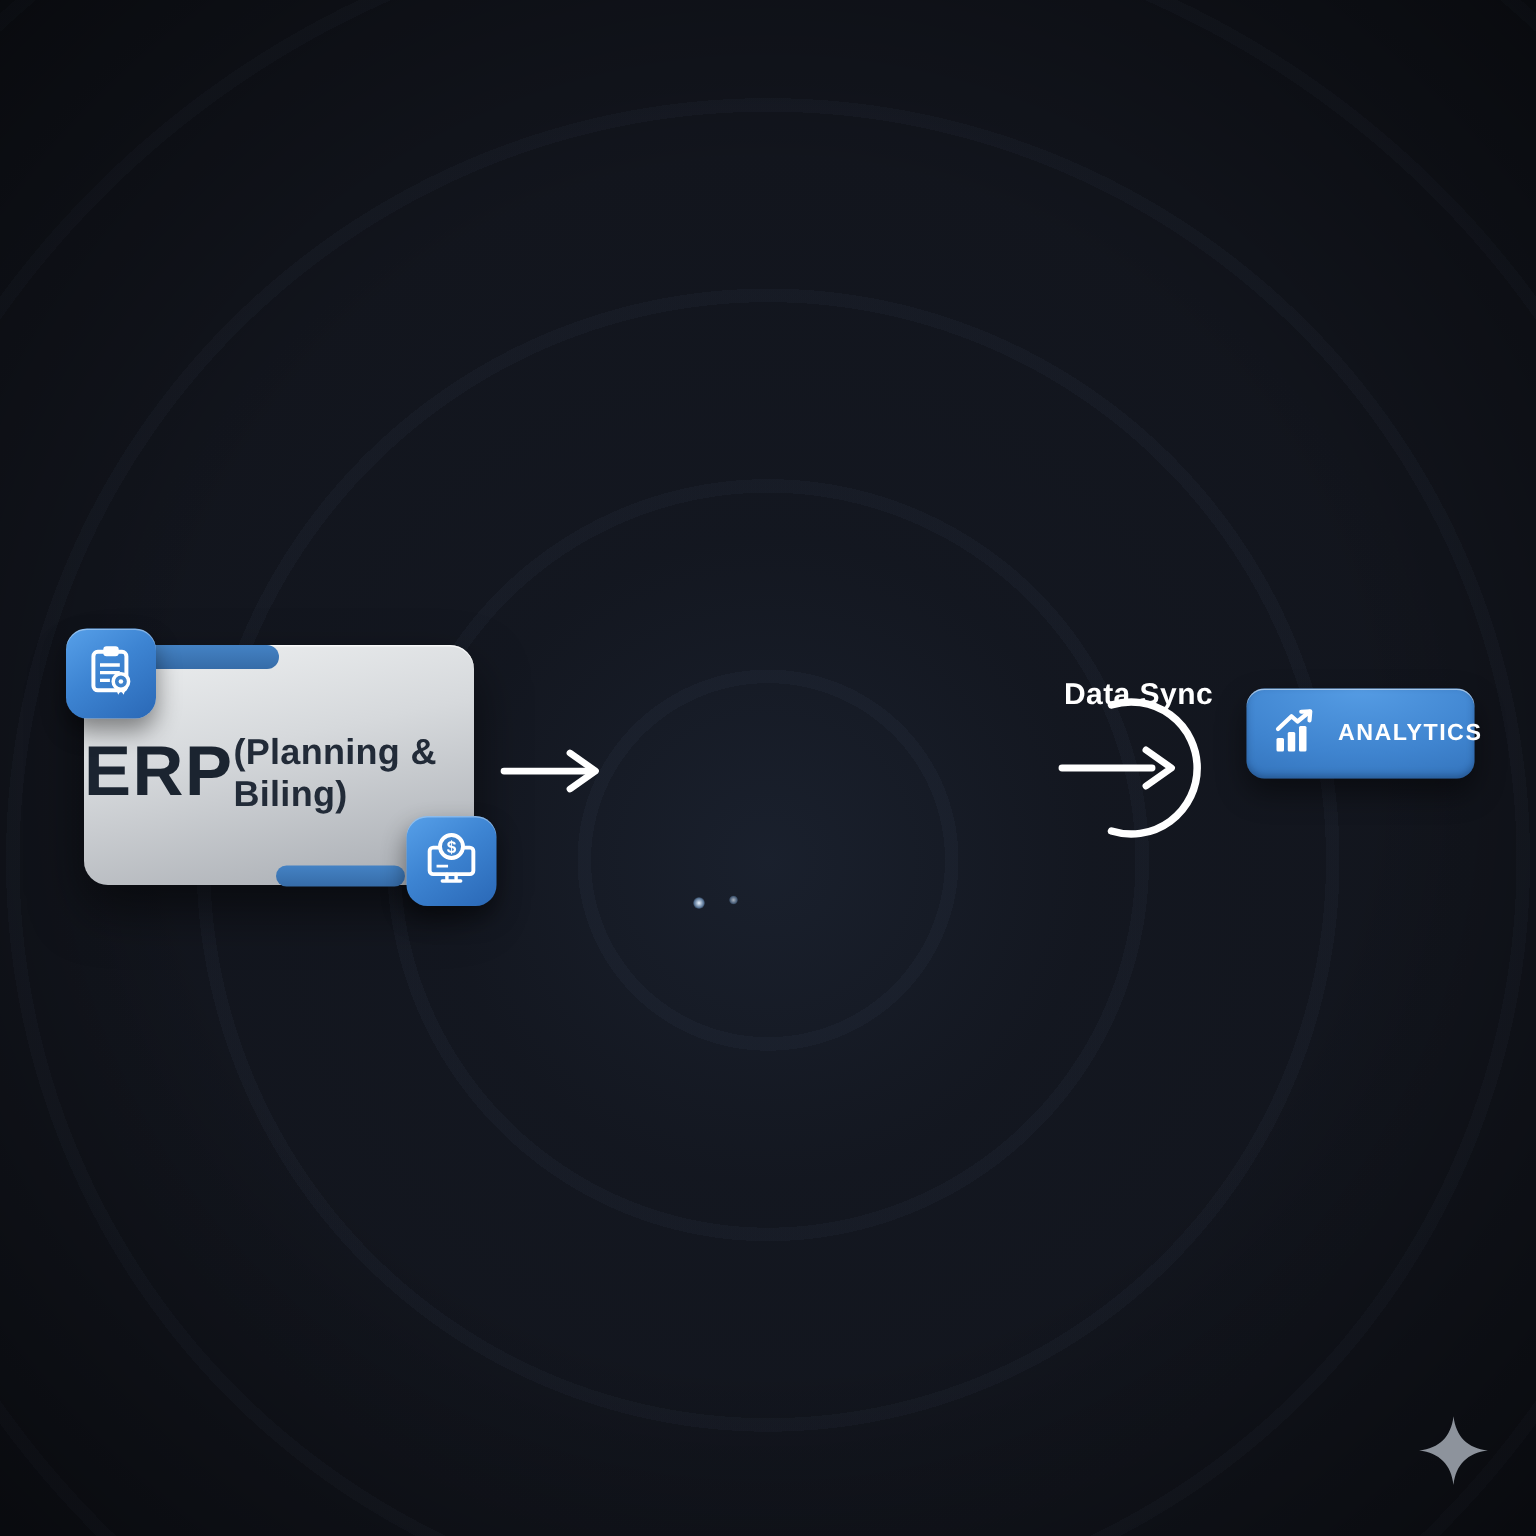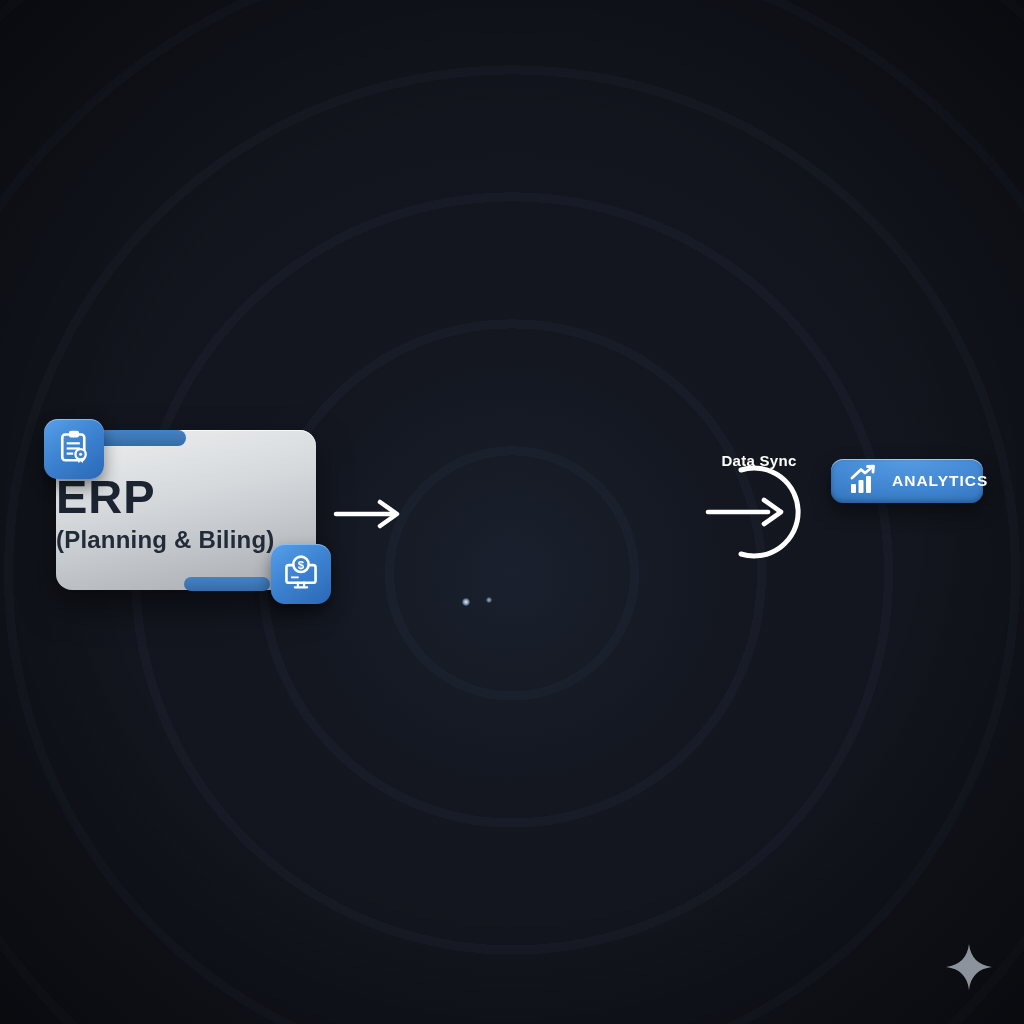--- a/index.html
+++ b/index.html
@@ -18,21 +18,21 @@
   }
   .stage::after{
     content:"";position:absolute;inset:0;pointer-events:none;
     background:radial-gradient(circle at 50% 50%, rgba(0,0,0,0) 55%, rgba(0,0,0,0.5) 100%);
   }
   
   .erp-card{
     position:absolute;left:56px;top:430px;width:260px;height:160px;border-radius:16px;
     background:linear-gradient(168deg,#eef0f1 0%,#d6d9dc 42%,#a7abb1 100%);
     box-shadow:0 16px 34px rgba(0,0,0,0.5), inset 0 1px 0 rgba(255,255,255,0.7);
-    display:flex;flex-direction:column;justify-content:center;
+    display:flex;flex-direction:row;align-items:center;justify-content:center;
     padding-top:6px;z-index:2;
   }
   .erp-title{font-size:47px;font-weight:800;color:#1b2430;letter-spacing:1px;line-height:1;}
   .erp-subtitle{font-size:24px;font-weight:700;color:#222b38;margin-top:6px;letter-spacing:0.2px;}
   .accent-tab{position:absolute;background:linear-gradient(180deg,#4482c4,#366ca8);z-index:3;}
   .accent-tab.top{left:62px;top:430px;width:124px;height:16px;border-radius:9px;}
   .accent-tab.bottom{left:184px;top:577px;width:86px;height:14px;border-radius:8px;}
   .badge{
     position:absolute;width:60px;height:60px;border-radius:14px;z-index:4;
     background:linear-gradient(145deg,#57a0e9 0%,#3d84d2 45%,#2a68b6 100%);
@@ -60,32 +60,32 @@
   .tms-line{font-size:25px;line-height:28px;font-weight:700;color:#fff;letter-spacing:0.6px;text-align:center;}
   .tms-subtitle{font-size:22px;line-height:26px;font-weight:400;color:#f2f7fc;margin-top:1px;}
   .tms-pin{position:absolute;left:14px;top:10px;}
   .tms-truck{position:absolute;left:9px;bottom:7px;}
   .glow-dot{position:absolute;border-radius:50%;background:radial-gradient(circle,#eaf4ff 0%,rgba(150,200,255,0.5) 55%,rgba(0,0,0,0) 75%);z-index:2;}
   .glow-dot.d1{left:462px;top:598px;width:8px;height:8px;}
   .glow-dot.d2{left:486px;top:597px;width:6px;height:6px;opacity:.7;}
   
   .data-sync-label{
     position:absolute;left:698px;top:452px;width:122px;text-align:center;
-    font-size:15px;font-weight:700;color:#fff;letter-spacing:0.3px;z-index:2;
+    font-size:20px;font-weight:700;color:#fff;letter-spacing:0.3px;z-index:2;
   }
   
   .out-btn{
     position:absolute;border-radius:12px;display:flex;align-items:center;gap:13px;
     padding-left:16px;cursor:pointer;z-index:2;
     background:
       radial-gradient(130% 150% at 50% 0%, #559ce4 0%, #3f84cf 48%, #2b67ad 100%);
     box-shadow:inset 0 1px 0 rgba(255,255,255,0.5), inset 0 -2px 5px rgba(10,30,60,0.35), 0 9px 20px rgba(0,0,0,0.45);
     border:none;
   }
-  .out-btn.analytics{left:831px;top:459px;width:152px;height:44px;}
+  .out-btn.analytics{left:831px;top:459px;width:152px;height:60px;}
   .out-btn.compliance{left:831px;top:522px;width:154px;height:55px;}
   .out-label{font-size:15.5px;font-weight:700;color:#fff;letter-spacing:1px;}
   
   .sparkle{position:absolute;left:944px;top:942px;z-index:2;}
 </style>
 </head>
 <body>
 
 <div class="stage">
 

